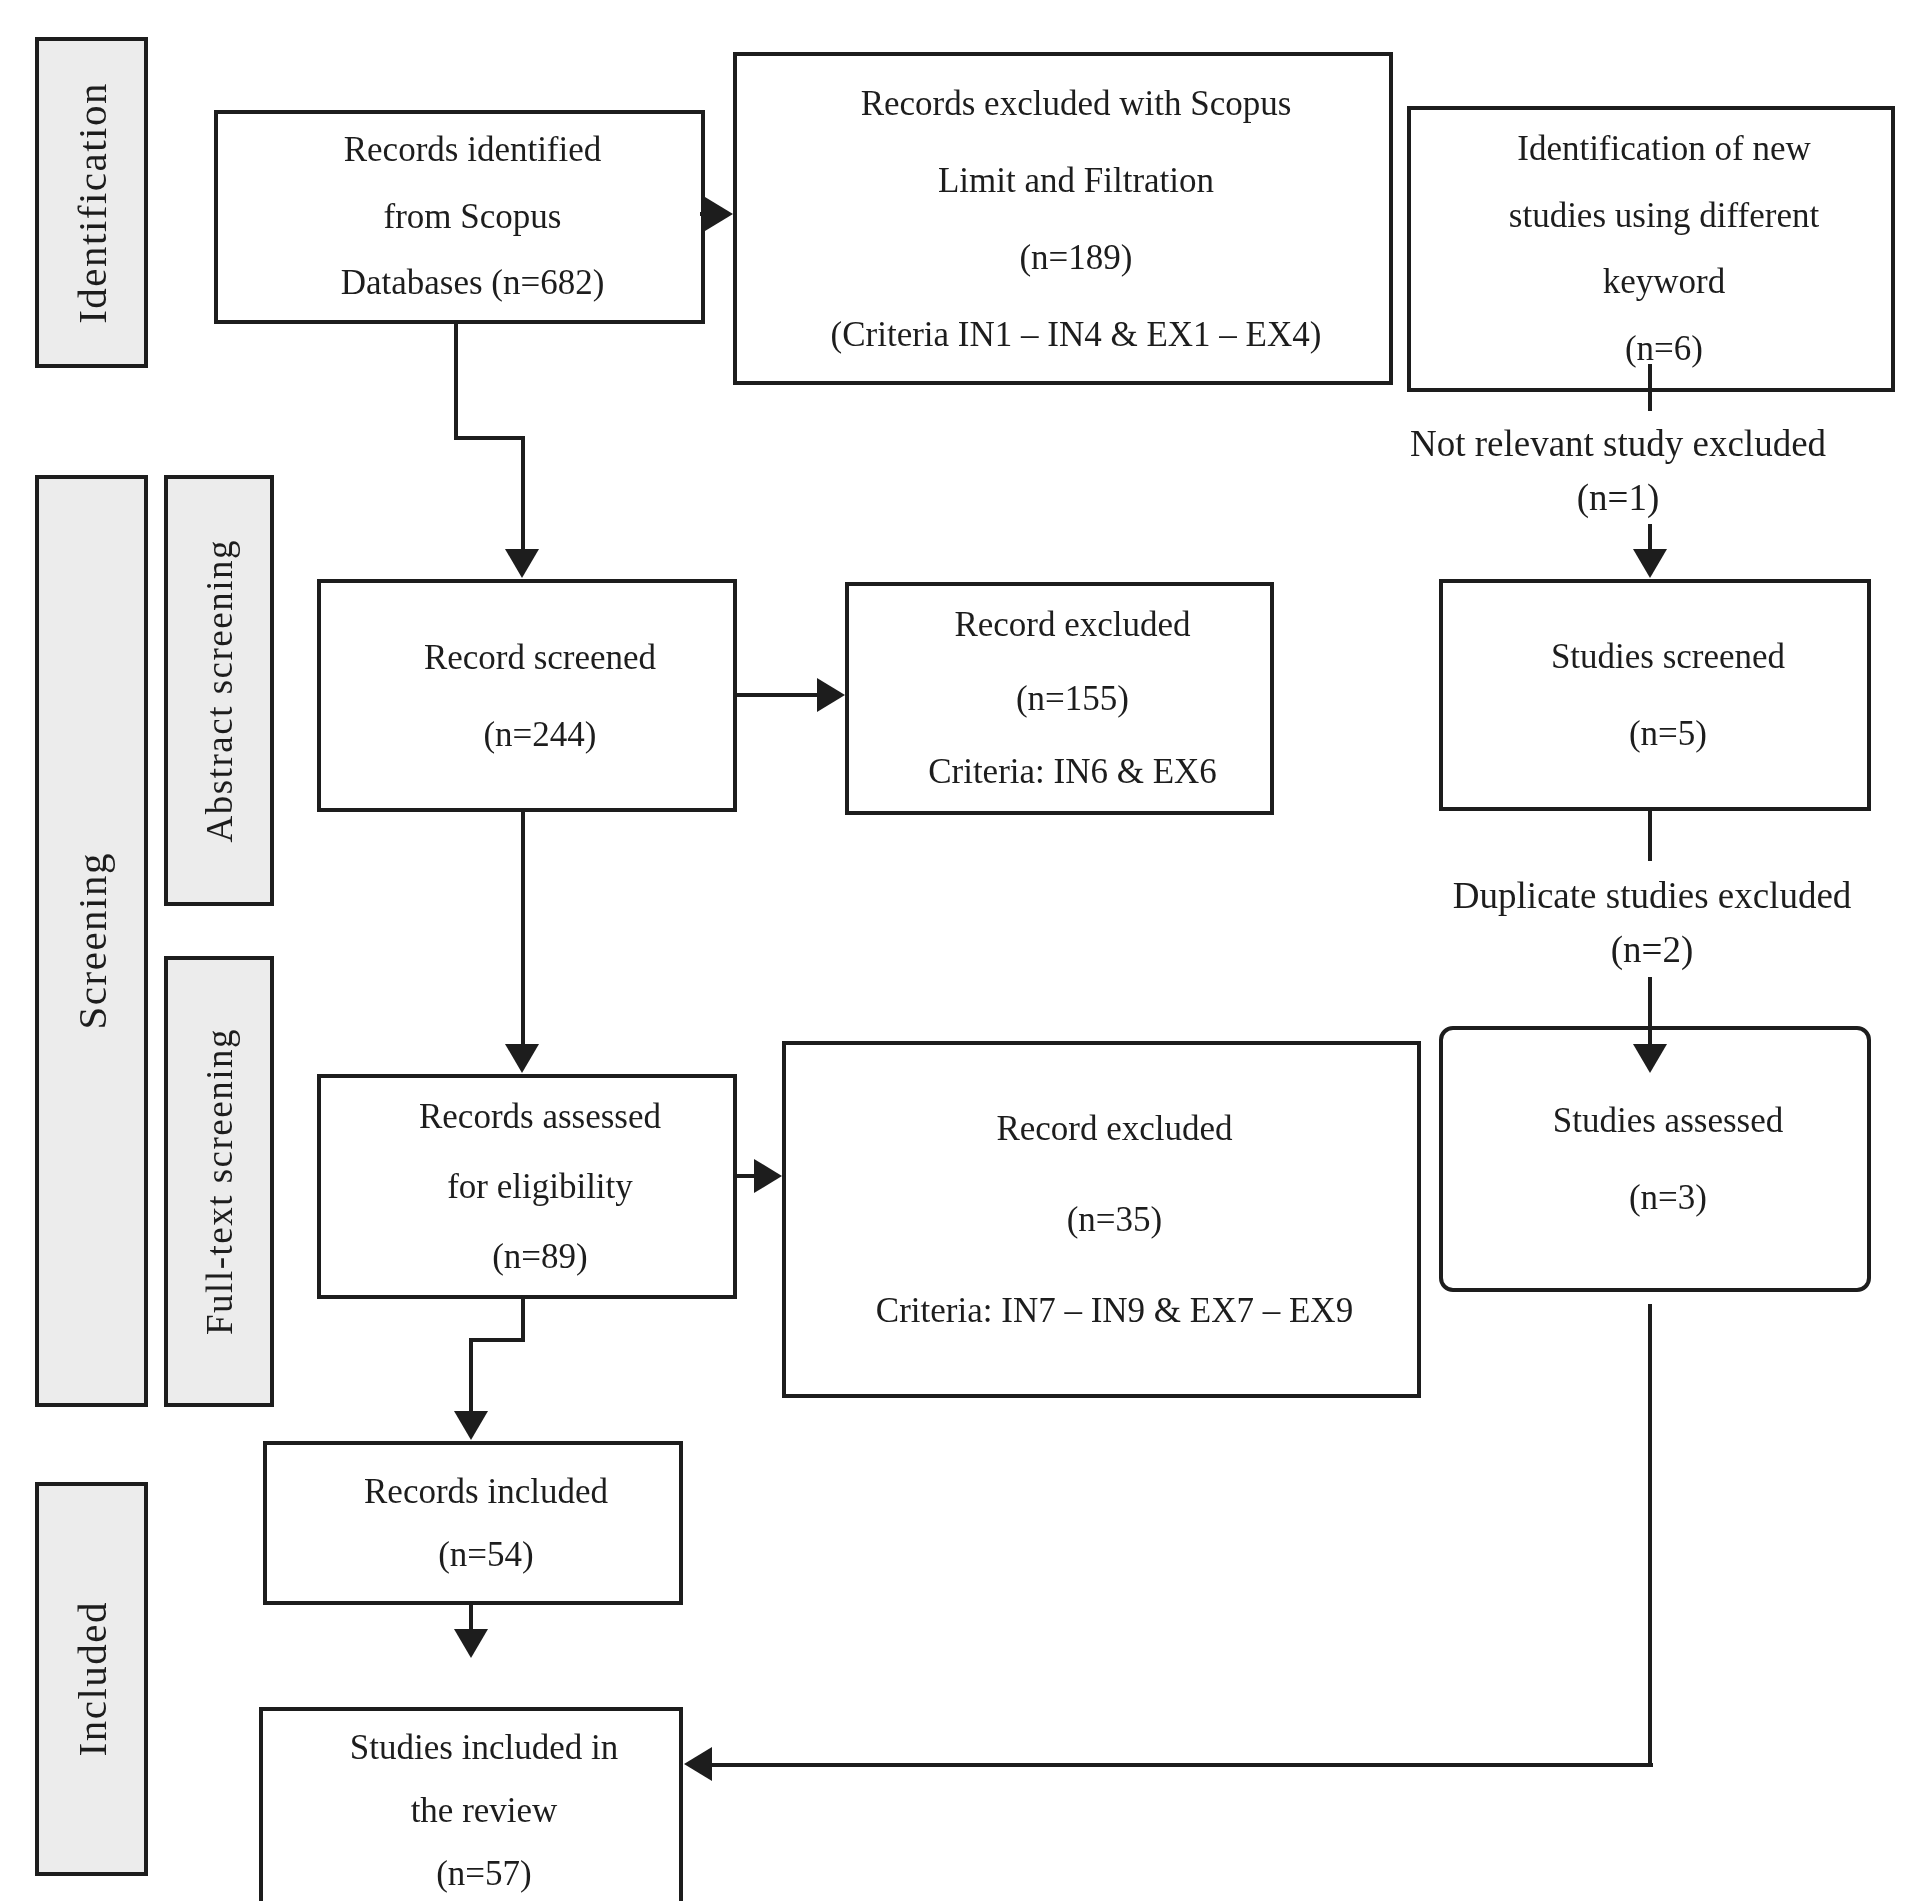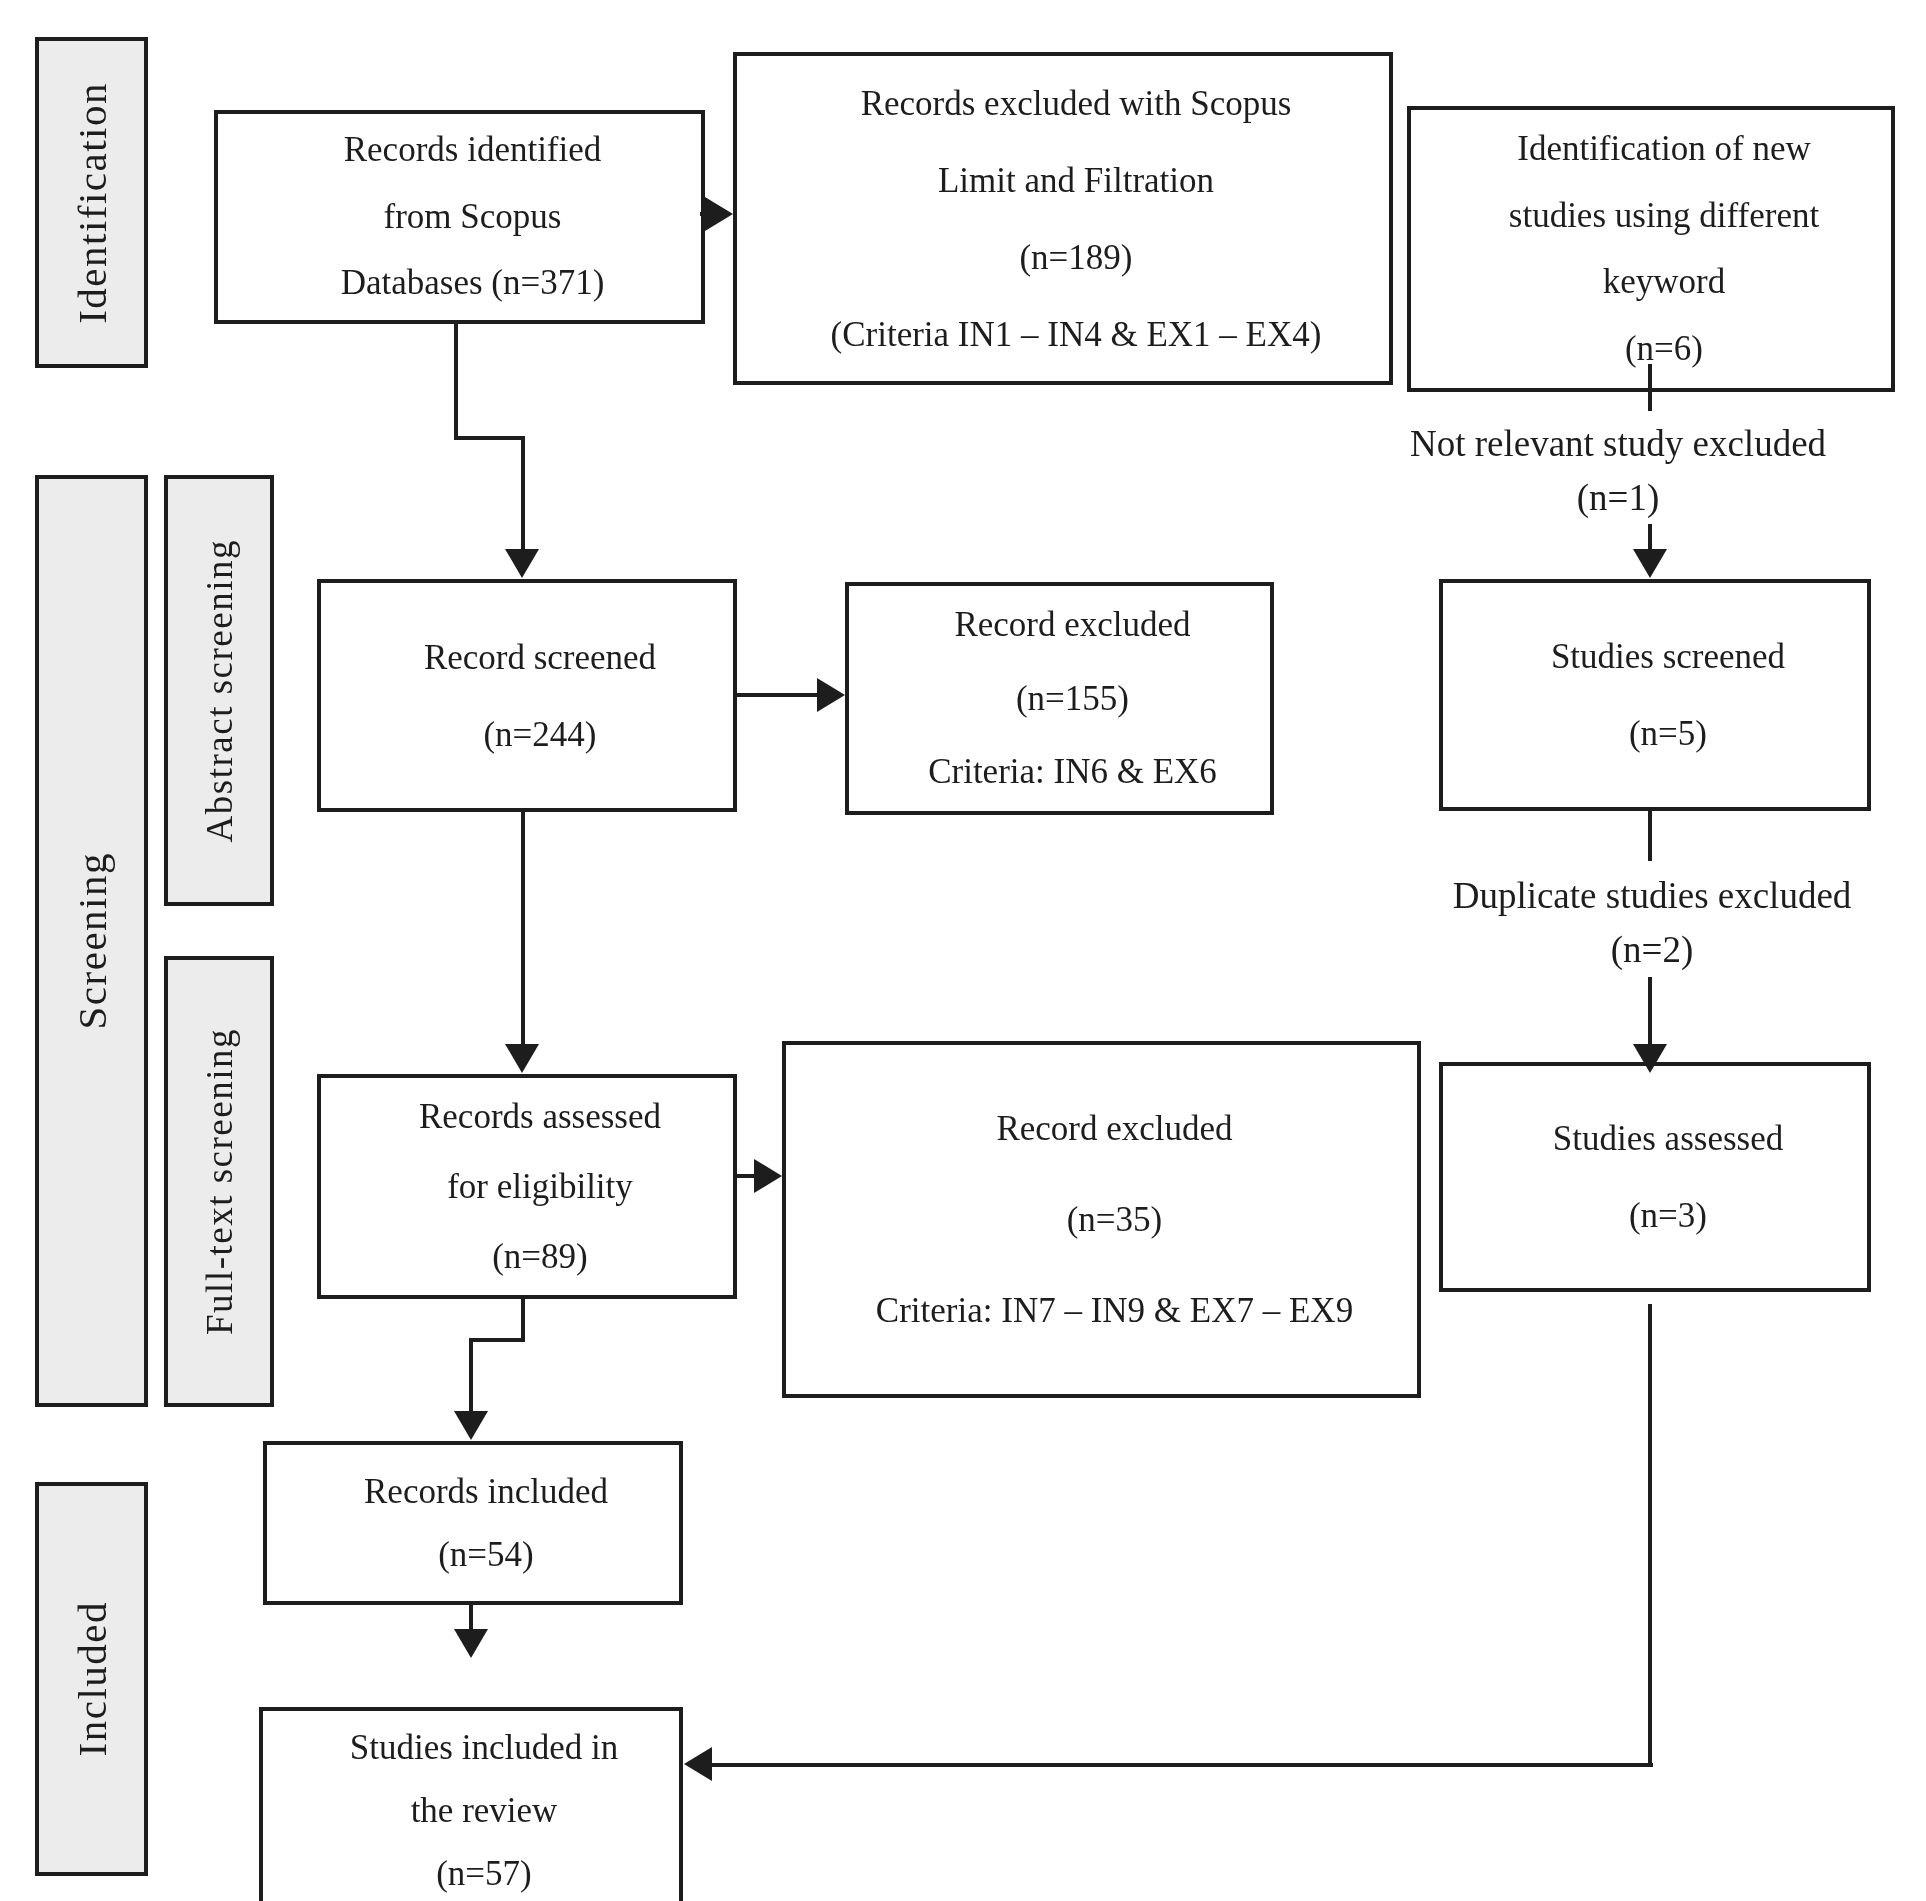--- a/index.html
+++ b/index.html
@@ -72,21 +72,21 @@
   </div>
   <div class="stage-bar" style="left:164px;top:956px;width:110px;height:451px;">
     <span class="stage-label small">Full-text screening</span>
   </div>
   <div class="stage-bar" style="left:35px;top:1482px;width:113px;height:394px;">
     <span class="stage-label">Included</span>
   </div>
 
   <div class="fbox" style="left:214px;top:110px;width:491px;height:214px;line-height:1.9;">Records identified
 from Scopus
-Databases (n=371)</div>
+Databases (n=682)</div>
   <div class="fbox" style="left:317px;top:579px;width:420px;height:233px;line-height:2.2;">Record screened
 (n=244)</div>
   <div class="fbox" style="left:317px;top:1074px;width:420px;height:225px;line-height:2.0;">Records assessed
 for eligibility
 (n=89)</div>
   <div class="fbox" style="left:263px;top:1441px;width:420px;height:164px;line-height:1.8;">Records included
 (n=54)</div>
   <div class="fbox" style="left:259px;top:1659px;width:424px;height:207px;line-height:1.8;margin-top:48px;">Studies included in
 the review
 (n=57)</div>
@@ -101,21 +101,21 @@
   <div class="fbox" style="left:782px;top:1041px;width:639px;height:357px;line-height:2.6;">Record excluded
 (n=35)
 Criteria: IN7 – IN9 &amp; EX7 – EX9</div>
 
   <div class="fbox" style="left:1407px;top:78px;width:488px;height:286px;line-height:1.9;margin-top:28px;">Identification of new
 studies using different
 keyword
 (n=6)</div>
   <div class="fbox" style="left:1439px;top:579px;width:432px;height:232px;line-height:2.2;">Studies screened
 (n=5)</div>
-  <div class="fbox" style="left:1439px;top:1062px;width:432px;height:230px;line-height:2.2;">Studies assessed
+  <div class="fbox" style="left:1439px;top:1026px;width:432px;height:266px;line-height:2.2;border-radius:14px;">Studies assessed
 (n=3)</div>
 
   <div class="float-label" style="left:1349px;top:417px;width:538px;">Not relevant study excluded
 (n=1)</div>
   <div class="float-label" style="left:1383px;top:869px;width:538px;">Duplicate studies excluded
 (n=2)</div>
 
   <div class="hline" style="left:700px;top:212px;width:11.8px;height:4.4px;"></div>
   <div class="arr arr-right" style="left:705px;top:197px;"></div>
 

